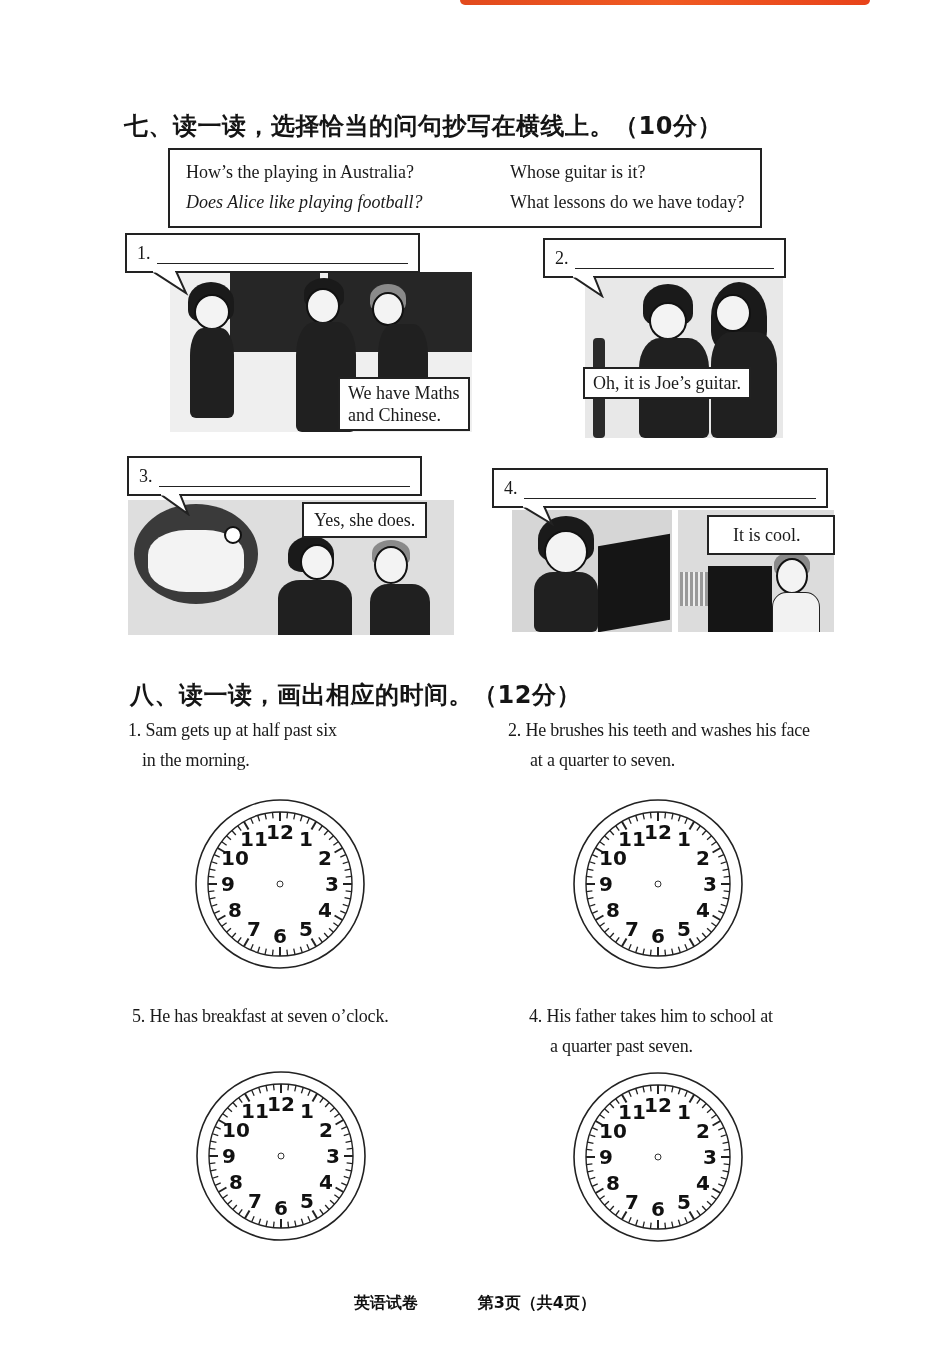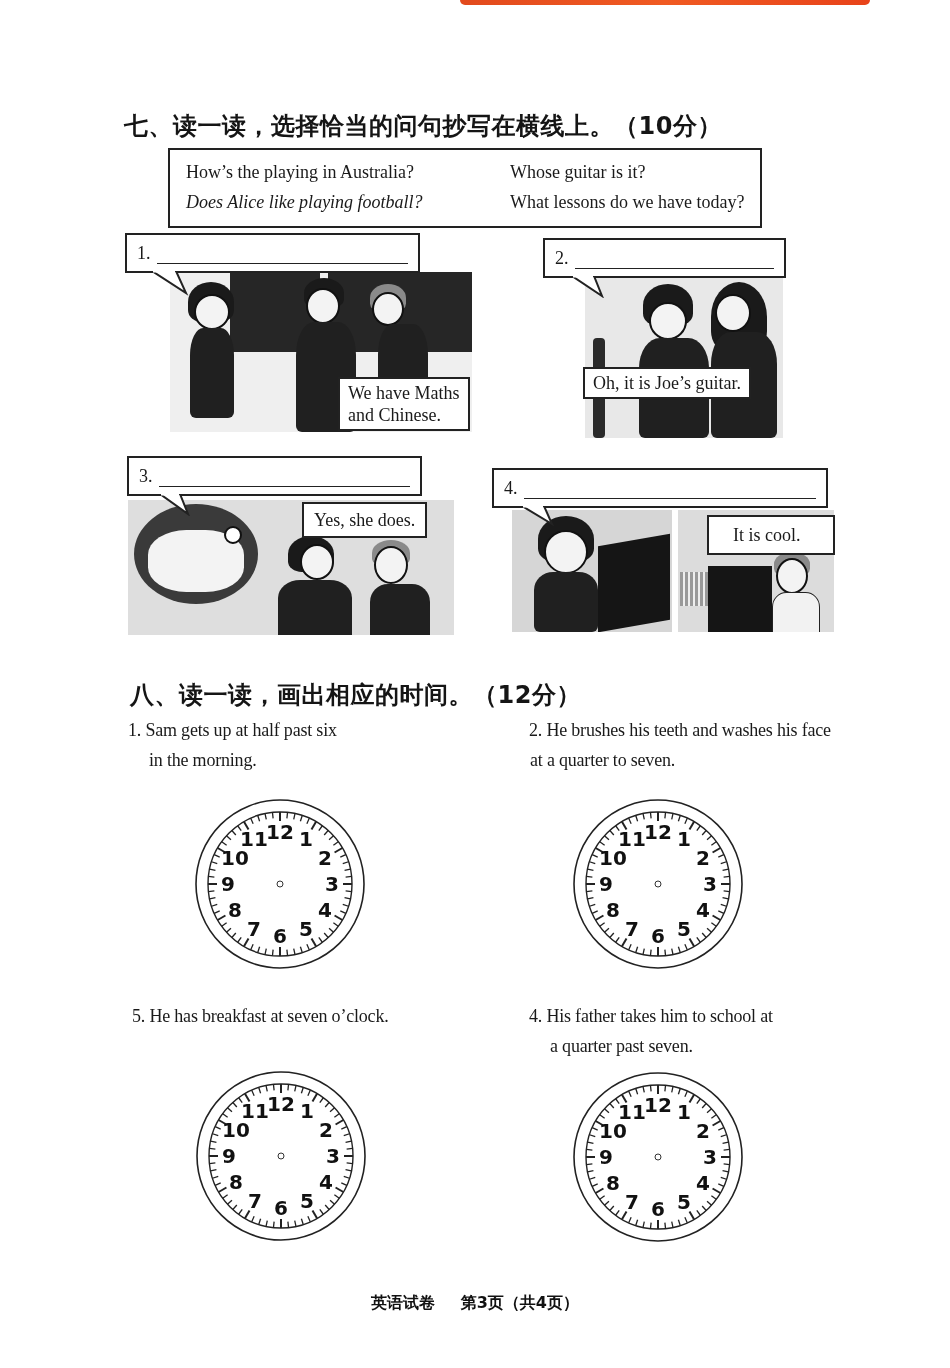--- a/index.html
+++ b/index.html
@@ -32,21 +32,21 @@
   .a-bubble { position: absolute; border: 2px solid #222; background: #fff; font-size: 18px;
               padding: 3px 8px; line-height: 22px; white-space: nowrap; }
 
   .item-text { position: absolute; font-size: 18px; line-height: 30px; white-space: nowrap; letter-spacing: -0.2px; }
 
   .clock { position: absolute; width: 172px; height: 172px; }
   .clock svg { width: 100%; height: 100%; }
 
   .footer { position: absolute; left: 0; width: 950px; top: 1293px; text-align: center;
             font-family: "DejaVu Sans", sans-serif; font-weight: bold; font-size: 16px; color: #111; }
-  .footer span { margin: 0 10px; }
+  .footer span { margin: 0 27px; }
 </style>
 </head>
 <body>
 
 <div class="smear"></div>
 
 <div class="section-title" style="left:124px;top:110px;">七、读一读，选择恰当的问句抄写在横线上。（10分）</div>
 
 <div class="choice-box">
   <div class="choice" style="left:16px;top:12px;">How’s the playing in Australia?</div>
@@ -163,22 +163,22 @@
 </div>
 <svg style="position:absolute;left:520px;top:506px;" width="40" height="22">
     <polygon points="2,0 24,0 32,18" fill="#fff" stroke="#222" stroke-width="2"></polygon>
     <line x1="3" y1="0" x2="23" y2="0" stroke="#fff" stroke-width="3"></line>
   </svg>
 <div class="a-bubble" style="left:707px;top:515px;width:128px;height:40px;padding:7px 24px;">It is cool.</div>
 
 <div class="section-title" style="left:130px;top:679px;">八、读一读，画出相应的时间。（12分）</div>
 
 <div class="item-text" style="left:128px;top:715px;">1. Sam gets up at half past six</div>
-<div class="item-text" style="left:149px;top:745px;text-align:right;">in the morning.</div>
-<div class="item-text" style="left:508px;top:715px;margin-left:21px;">2. He brushes his teeth and washes his face</div>
+<div class="item-text" style="left:142px;top:745px;text-align:right;">in the morning.</div>
+<div class="item-text" style="left:508px;top:715px;">2. He brushes his teeth and washes his face</div>
 <div class="item-text" style="left:530px;top:745px;">at a quarter to seven.</div>
 
 <div class="clock" style="left:194px;top:798px;"><svg viewBox="0 0 172 172">
       <circle cx="86" cy="86" r="84" fill="#fff" stroke="#222" stroke-width="1.6"></circle>
       <circle cx="86" cy="86" r="72" fill="#fff" stroke="#222" stroke-width="1.4"></circle>
       <line x1="86" y1="14" x2="86" y2="23" stroke="#222" stroke-width="2"></line>
       <line x1="93.52604935527106" y1="14.394423533484328" x2="92.89887857566512" y2="20.361554905693964" stroke="#222" stroke-width="1.3"></line>
       <line x1="100.96964173887866" y1="15.57337274716599" x2="99.72217159397212" y2="21.442258351568825" stroke="#222" stroke-width="1.3"></line>
       <line x1="108.24922359499621" y1="17.523930826748952" x2="106.39512162874652" y2="23.230269924519867" stroke="#222" stroke-width="1.3"></line>
       <line x1="115.2850383014576" y1="20.224727049732735" x2="112.84461844300282" y2="25.70599979558834" stroke="#222" stroke-width="1.3"></line>

